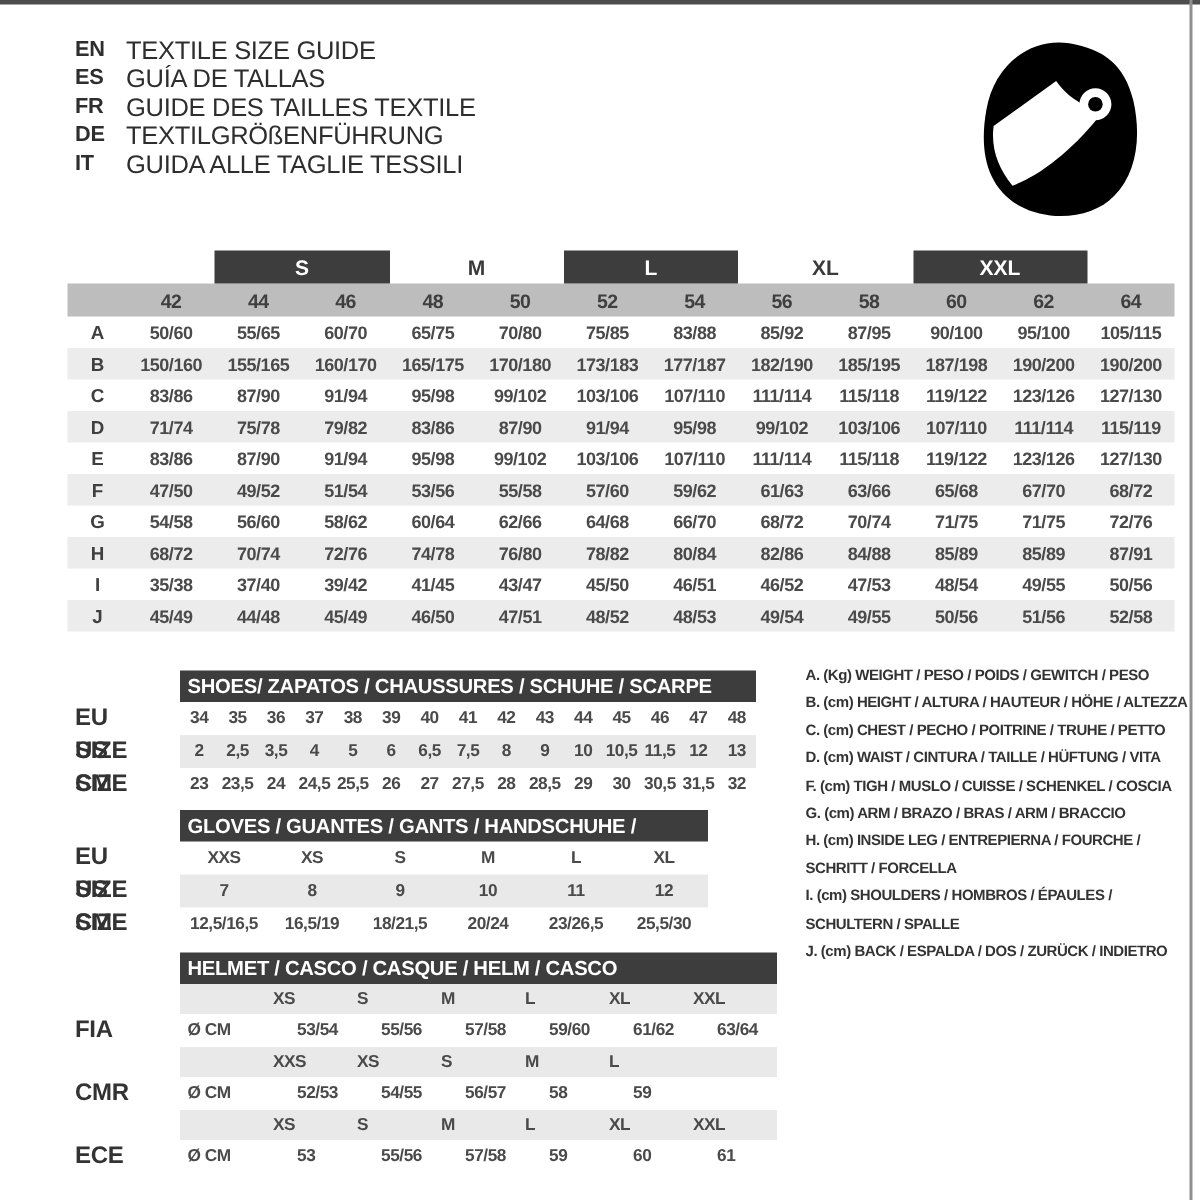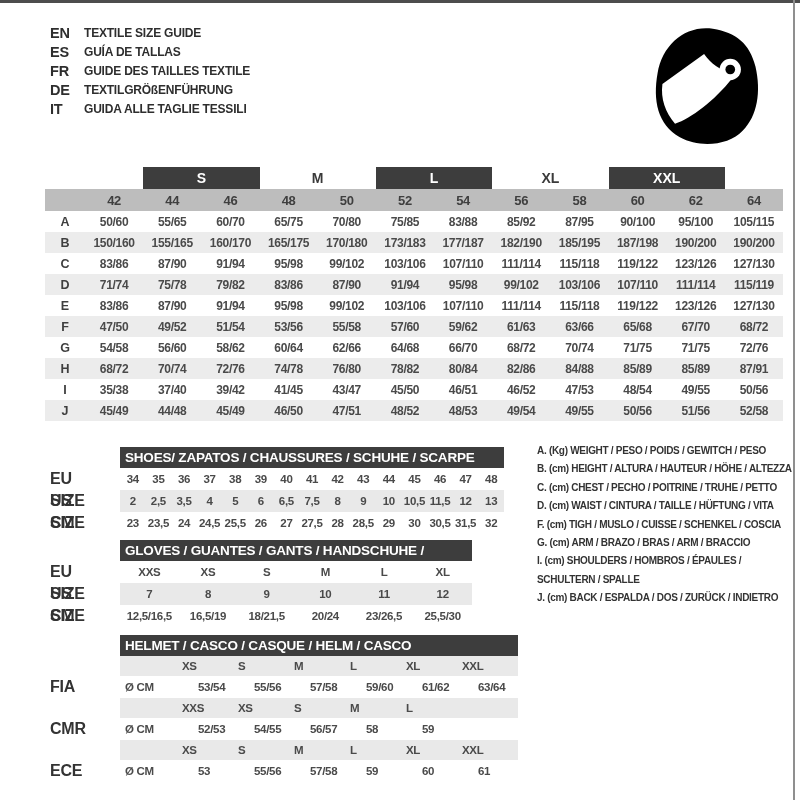--- a/index.html
+++ b/index.html
@@ -8,21 +8,21 @@
   #stage{position:relative;width:800px;height:768px;}
 
   
   .border-top{left:0;top:0;width:800px;height:3px;background:#4d4d4d;}
   .border-right{left:793px;top:0;width:2px;height:800px;background:#8f8f8f;}
 
   
   #language-list{left:50px;top:24px;}
   .lang-row{display:flex;height:19px;line-height:19px;}
   .lang-code{width:34px;font-size:14.5px;font-weight:700;color:#2e2e2e;letter-spacing:-0.2px;}
-  .lang-title{font-size:12px;font-weight:700;color:#2e2e2e;letter-spacing:-0.2px;}
+  .lang-title{font-size:17px;font-weight:400;color:#2e2e2e;letter-spacing:-0.2px;}
 
   
   #helmet-logo{left:648px;top:22px;width:118px;height:126px;}
 
   
   #textile-table{left:45px;top:167px;width:738px;}
   .t-grid{display:grid;grid-template-columns:40px repeat(12,1fr);align-items:center;}
   #group-row{height:22px;}
   .group-box{background:#3d3d3d;color:#fff;height:22px;line-height:22px;text-align:center;
     font-size:14px;font-weight:700;}
@@ -452,18 +452,20 @@
       </div>
   </div>
 
   <div class="abs" id="legend">
       <div class="legend-item">A. (Kg) WEIGHT / PESO / POIDS / GEWITCH / PESO</div>
       <div class="legend-item">B. (cm) HEIGHT / ALTURA / HAUTEUR / HÖHE / ALTEZZA</div>
       <div class="legend-item">C. (cm) CHEST / PECHO / POITRINE / TRUHE / PETTO</div>
       <div class="legend-item">D. (cm) WAIST / CINTURA / TAILLE / HÜFTUNG / VITA</div>
       <div class="legend-item">F. (cm) TIGH / MUSLO / CUISSE / SCHENKEL / COSCIA</div>
       <div class="legend-item">G. (cm) ARM / BRAZO / BRAS / ARM / BRACCIO</div>
+      <div class="legend-item">H. (cm) INSIDE LEG / ENTREPIERNA / FOURCHE /
+SCHRITT / FORCELLA</div>
       <div class="legend-item">I. (cm) SHOULDERS / HOMBROS / ÉPAULES /
 SCHULTERN / SPALLE</div>
       <div class="legend-item">J. (cm) BACK / ESPALDA / DOS / ZURÜCK / INDIETRO</div>
     </div>
 
 </div>
 
 </body></html>

